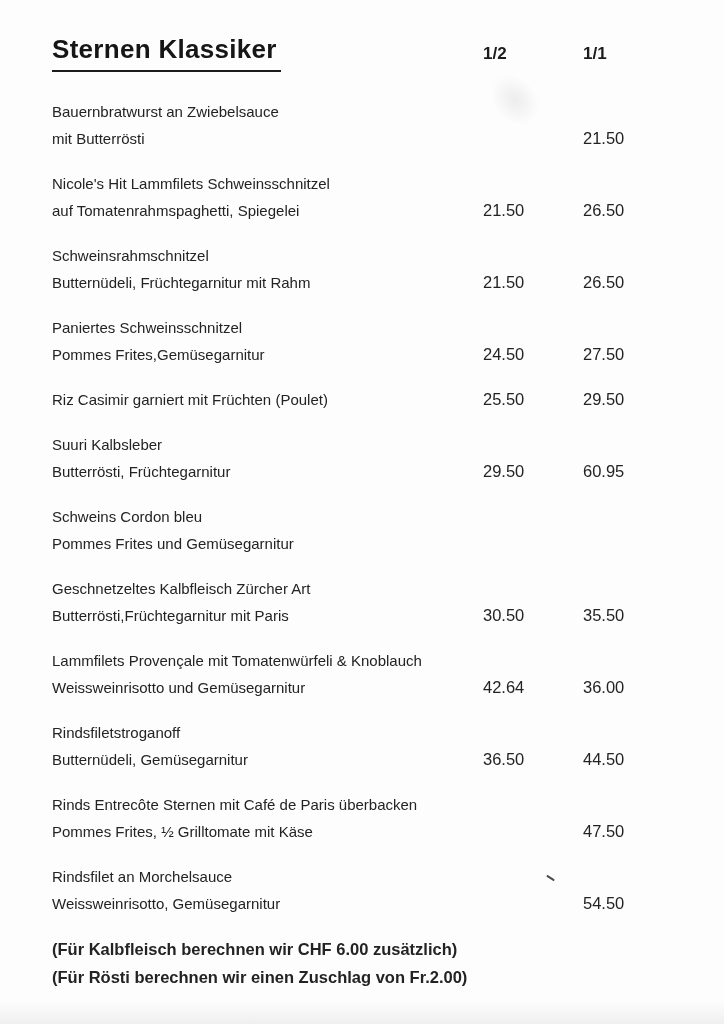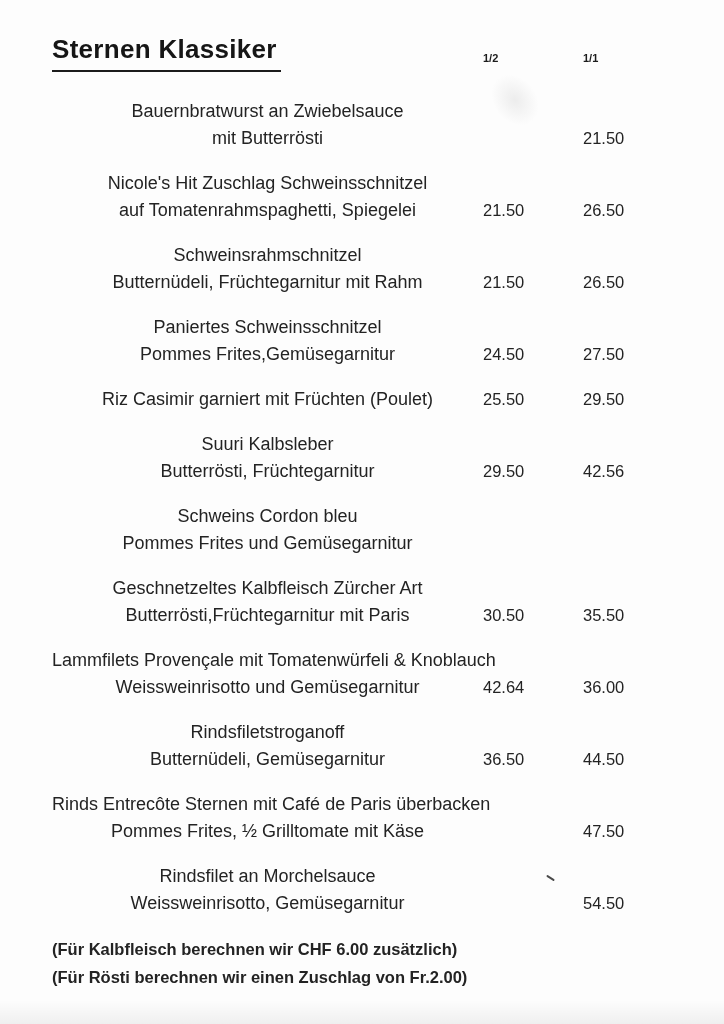--- a/index.html
+++ b/index.html
@@ -31,36 +31,35 @@
     font-size: 26px;
     font-weight: bold;
     letter-spacing: 0.3px;
     color: #161616;
     border-bottom: 2.5px solid #1c1c1c;
     padding-bottom: 5px;
     padding-right: 4px;
   }
   .col-head {
     font-weight: bold;
-    font-size: 11px;
+    font-size: 17px;
     padding-bottom: 8px;
     color: #1c1c1c;
   }
   .item-row {
     display: grid;
     grid-template-columns: 431px 100px 1fr;
     align-items: end;
     margin-bottom: 18px;
   }
   .item-name .line1,
   .item-name .line2 {
-    font-size: 18px;
+    font-size: 15px;
     line-height: 27px;
     white-space: nowrap;
-    text-align: center;
   }
   .price {
     font-size: 16.5px;
     line-height: 27px;
   }
   .footnotes {
     margin-top: 8px;
     font-weight: bold;
   }
   .footnotes p {
@@ -113,21 +112,21 @@
     <div class="item-name">
       <div class="line1">Bauernbratwurst an Zwiebelsauce</div>
       <div class="line2">mit Butterrösti</div>
     </div>
     <div class="price price-half"></div>
     <div class="price price-full">21.50</div>
   </div>
 
   <div class="item-row">
     <div class="item-name">
-      <div class="line1">Nicole's Hit Zuschlag Schweinsschnitzel</div>
+      <div class="line1">Nicole's Hit Lammfilets Schweinsschnitzel</div>
       <div class="line2">auf Tomatenrahmspaghetti, Spiegelei</div>
     </div>
     <div class="price price-half">21.50</div>
     <div class="price price-full">26.50</div>
   </div>
 
   <div class="item-row">
     <div class="item-name">
       <div class="line1">Schweinsrahmschnitzel</div>
       <div class="line2">Butternüdeli, Früchtegarnitur mit Rahm</div>
@@ -153,21 +152,21 @@
     <div class="price price-half">25.50</div>
     <div class="price price-full">29.50</div>
   </div>
 
   <div class="item-row">
     <div class="item-name">
       <div class="line1">Suuri Kalbsleber</div>
       <div class="line2">Butterrösti, Früchtegarnitur</div>
     </div>
     <div class="price price-half">29.50</div>
-    <div class="price price-full">42.56</div>
+    <div class="price price-full">60.95</div>
   </div>
 
   <div class="item-row">
     <div class="item-name">
       <div class="line1">Schweins Cordon bleu</div>
       <div class="line2">Pommes Frites und Gemüsegarnitur</div>
     </div>
     <div class="price price-half"></div>
   </div>
 

